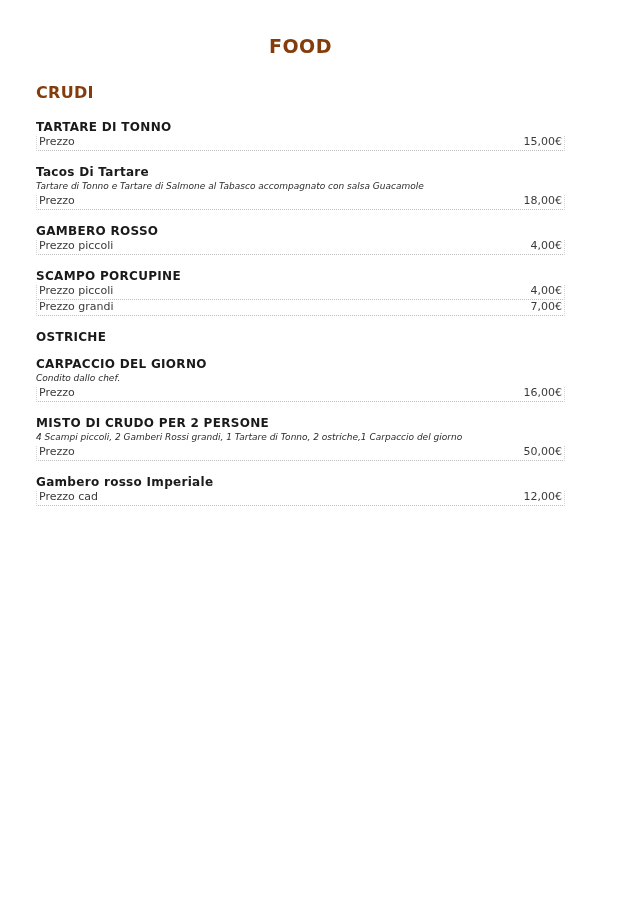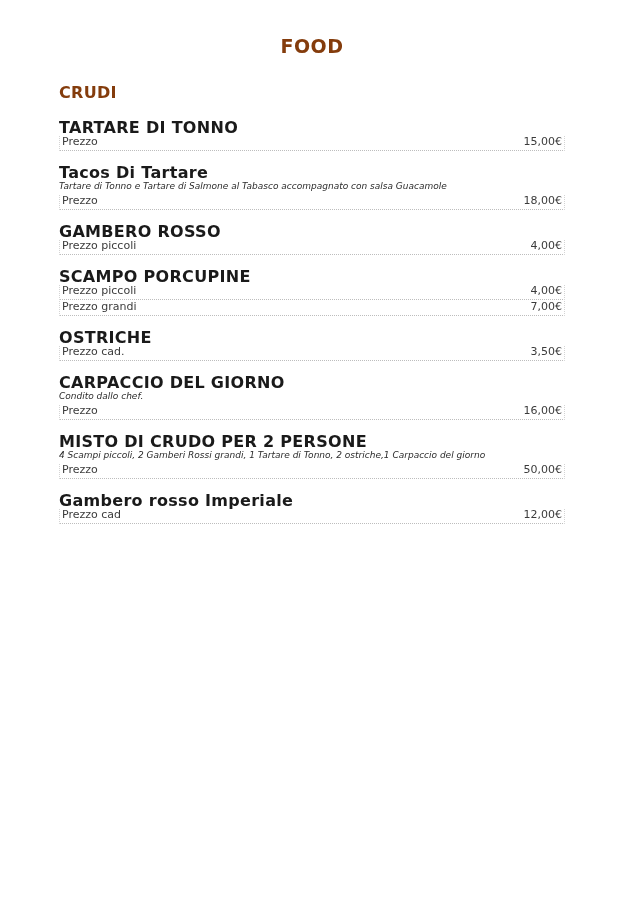--- a/index.html
+++ b/index.html
@@ -6,21 +6,21 @@
   html, body {
     width: 640px;
     height: 906px;
     background: #ffffff;
     font-family: "DejaVu Sans", "Liberation Sans", sans-serif;
     overflow: hidden;
   }
   .page {
     width: 624px;
     height: 906px;
-    padding: 36px 59px 0 59px;
+    padding: 36px 59px 0 36px;
   }
   .page-title {
     text-align: center;
     font-size: 19px;
     font-weight: bold;
     letter-spacing: 0.5px;
     color: #843C0C;
     line-height: 20px;
     margin-bottom: 30px;
   }
@@ -29,21 +29,21 @@
     font-weight: bold;
     letter-spacing: 0.3px;
     color: #843C0C;
     line-height: 14px;
     margin-bottom: 22px;
   }
   .menu-item {
     margin-bottom: 16px;
   }
   .item-name {
-    font-size: 16px;
+    font-size: 12px;
     font-weight: bold;
     letter-spacing: 0.3px;
     color: #1a1a1a;
     line-height: 11px;
     margin-bottom: 3px;
   }
   .item-description {
     font-size: 9px;
     font-style: italic;
     color: #2b2b2b;
@@ -113,24 +113,20 @@
     </div>
         <div class="price-row">
       <span class="price-label">Prezzo grandi</span>
       <span class="price-value">7,00€</span>
     </div>
       </div>
 
   <div class="menu-item">
     <div class="item-name">OSTRICHE</div>
 
-  <div class="price-row">
-      <span class="price-label">Prezzo cad.</span>
-      <span class="price-value">3,50€</span>
-    </div>
       </div>
 
   <div class="menu-item">
     <div class="item-name">CARPACCIO DEL GIORNO</div>
     <div class="item-description">Condito dallo chef.</div>
 
   <div class="price-row">
       <span class="price-label">Prezzo</span>
       <span class="price-value">16,00€</span>
     </div>

